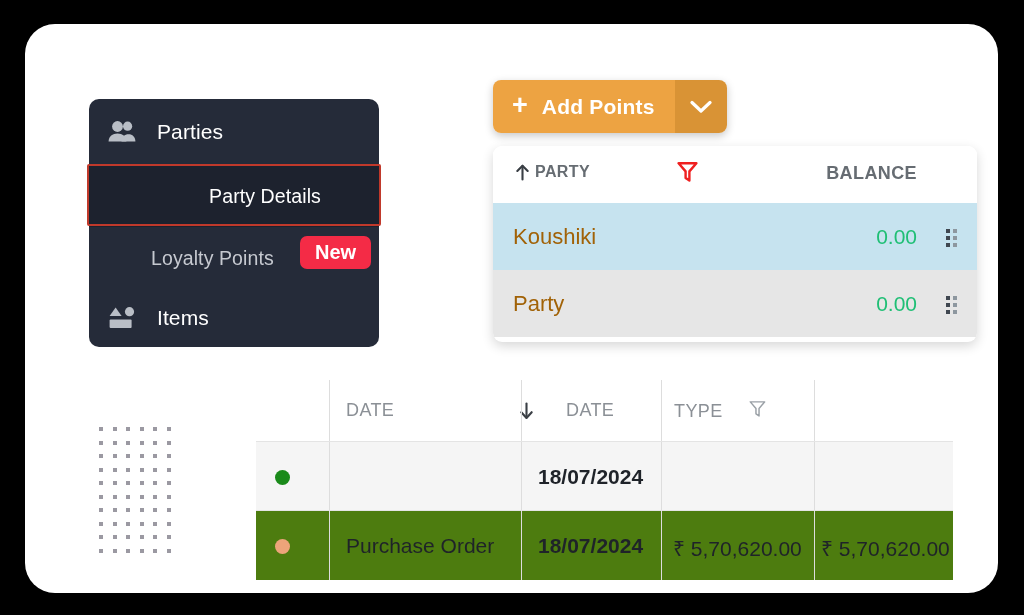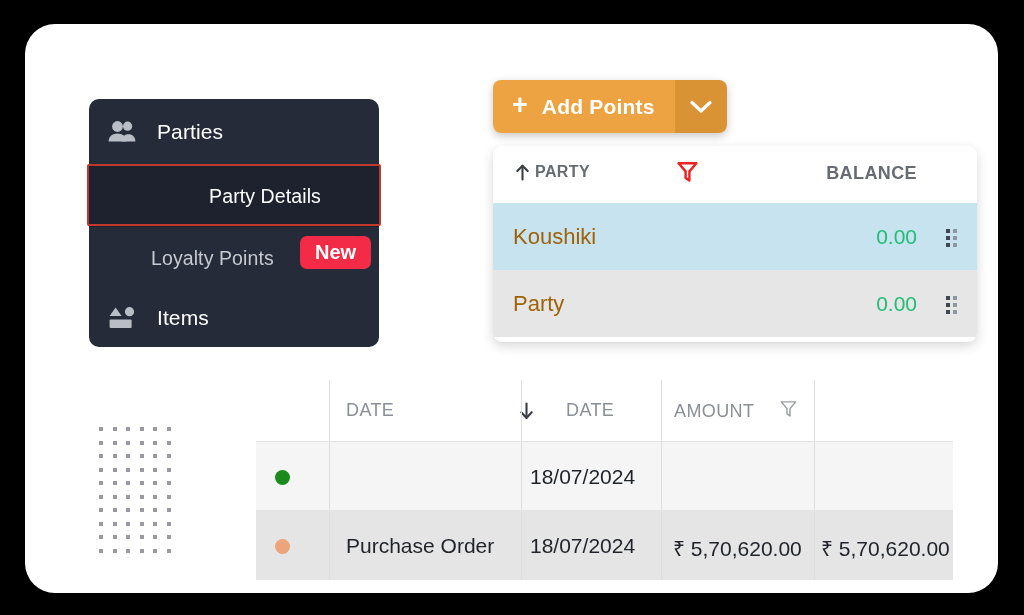--- a/index.html
+++ b/index.html
@@ -243,39 +243,39 @@
   #th-date { left: 263px; top: 20px; gap: 32px; }
   #th-total { left: 418px; top: 20px; }
   #th-balance { left: 570px; top: 32px; align-items: flex-start; margin-top: 39px; }
   #th-balance .gfilter { margin-top: -6px; }
 
   .txn-row {
     position: relative;
     height: 69px;
   }
   #txn-row-0 { background: #f5f5f5; }
-  #txn-row-1 { background: #e5e5e5; }
+  #txn-row-1 { background: #4d7c0f; }
 
   .txn-dot {
     position: absolute;
     left: 19px;
     top: 28px;
     width: 15px;
     height: 15px;
     border-radius: 50%;
   }
   .txn-cell {
     position: absolute;
     font-size: 21px;
     color: #1f2329;
     white-space: nowrap;
     top: 23px;
   }
   .c-type { left: 90px; }
-  .c-date { left: 274px; }
+  .c-date { left: 282px; font-weight: bold; }
   .c-total { left: 417px; }
   .c-balance { left: 565px; }
 
   
   .vline {
     position: absolute;
     top: 0;
     width: 1px;
     background: #dddddd;
   }
@@ -423,21 +423,21 @@
 
         <div class="txn-th" id="th-date">
           <svg width="15" height="18" viewBox="0 0 15 18">
             <path d="M7.5 1.5 L7.5 15.5" stroke="#3a3f45" stroke-width="2.1" fill="none" stroke-linecap="round"></path>
             <path d="M2.3 10.2 L7.5 16 L12.7 10.2" stroke="#3a3f45" stroke-width="2.1" fill="none" stroke-linecap="round" stroke-linejoin="round"></path>
           </svg>
           <span>DATE</span>
         </div>
 
         <div class="txn-th" id="th-total">
-          <span>AMOUNT</span>
+          <span>TYPE</span>
           <span class="gfilter" style="margin-left:22px">
             <svg width="17" height="18" viewBox="0 0 21 22">
               <path d="M1.6 2.2 L19.4 2.2 L12.4 10.4 L12.4 19.6 L8.6 17 L8.6 10.4 Z" fill="none" stroke="#9aa0a6" stroke-width="1.8" stroke-linejoin="round"></path>
             </svg>
           </span>
         </div>
 
         <div class="txn-th" id="th-balance">
           <span>BALANCE</span>
           <span class="gfilter" style="margin-left:5px">

